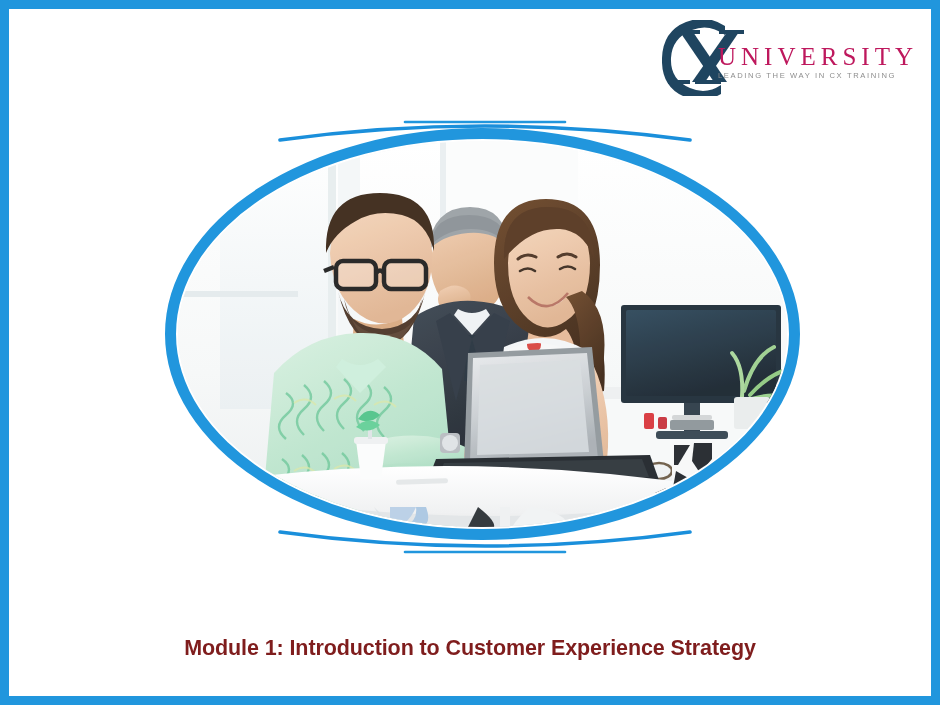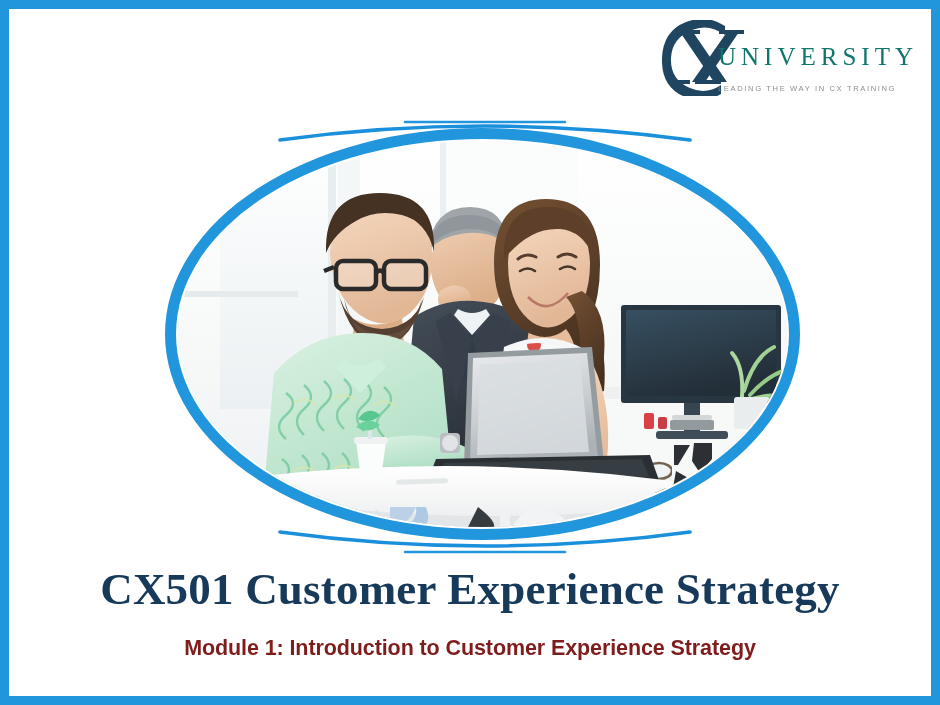--- a/index.html
+++ b/index.html
@@ -58,31 +58,31 @@
   #logo-wordmark {
     position: absolute;
     left: 56px;
     top: 24px;
     width: 192px;
   }
   .logo-univ {
     font-family: "Liberation Serif", serif;
     font-size: 25px;
     letter-spacing: 5.0px;
-    color: #0f766e;
+    color: #be185d;
     line-height: 1;
     white-space: nowrap;
   }
   .logo-tagline {
     font-family: "Liberation Sans", sans-serif;
     font-size: 7.6px;
     letter-spacing: 1.62px;
     color: #8d8d8d;
     line-height: 1;
-    margin-top: 16px;
+    margin-top: 3px;
     white-space: nowrap;
   }
 
   
   .deco {
     position: absolute;
     left: 270px;
     width: 430px;
     height: 34px;
   }
@@ -420,21 +420,20 @@
   <svg class="deco" id="deco-top" viewBox="0 0 430 34">
     <path d="M135 14 L295 14" stroke="#2196dd" stroke-width="2.6" fill="none" stroke-linecap="round"></path>
     <path d="M10 32 Q215 4 420 32" stroke="#1a8fdb" stroke-width="3.6" fill="none" stroke-linecap="round"></path>
   </svg>
 
   <svg class="deco" id="deco-bottom" viewBox="0 0 430 34">
     <path d="M10 2 Q215 30 420 2" stroke="#1a8fdb" stroke-width="3.6" fill="none" stroke-linecap="round"></path>
     <path d="M135 22 L295 22" stroke="#2196dd" stroke-width="2.6" fill="none" stroke-linecap="round"></path>
   </svg>
 
-  <div id="title">CX501 Customer Experience Strategy</div>
   <div id="subtitle">Module 1: Introduction to Customer Experience Strategy</div>
 
   <div id="logo">
     <svg id="logo-mark" viewBox="0 0 82 76">
 
       <path d="M63 15 q-16 -12 -33 -5 q-20 8 -21 28 q-1 22 19 30 q16 7 31 -3 l0 9 q-19 11 -38 2 Q-1 66 0 38 Q1 11 24 2 q21 -8 39 4 z" fill="#1f4560"></path>
 
       <path d="M18 12 l13 0 l34 50 l-13 0 z" fill="#1f4560"></path>
 
       <path d="M65 12 l12 0 l-34 50 l-13 0 z" fill="#1f4560"></path>

